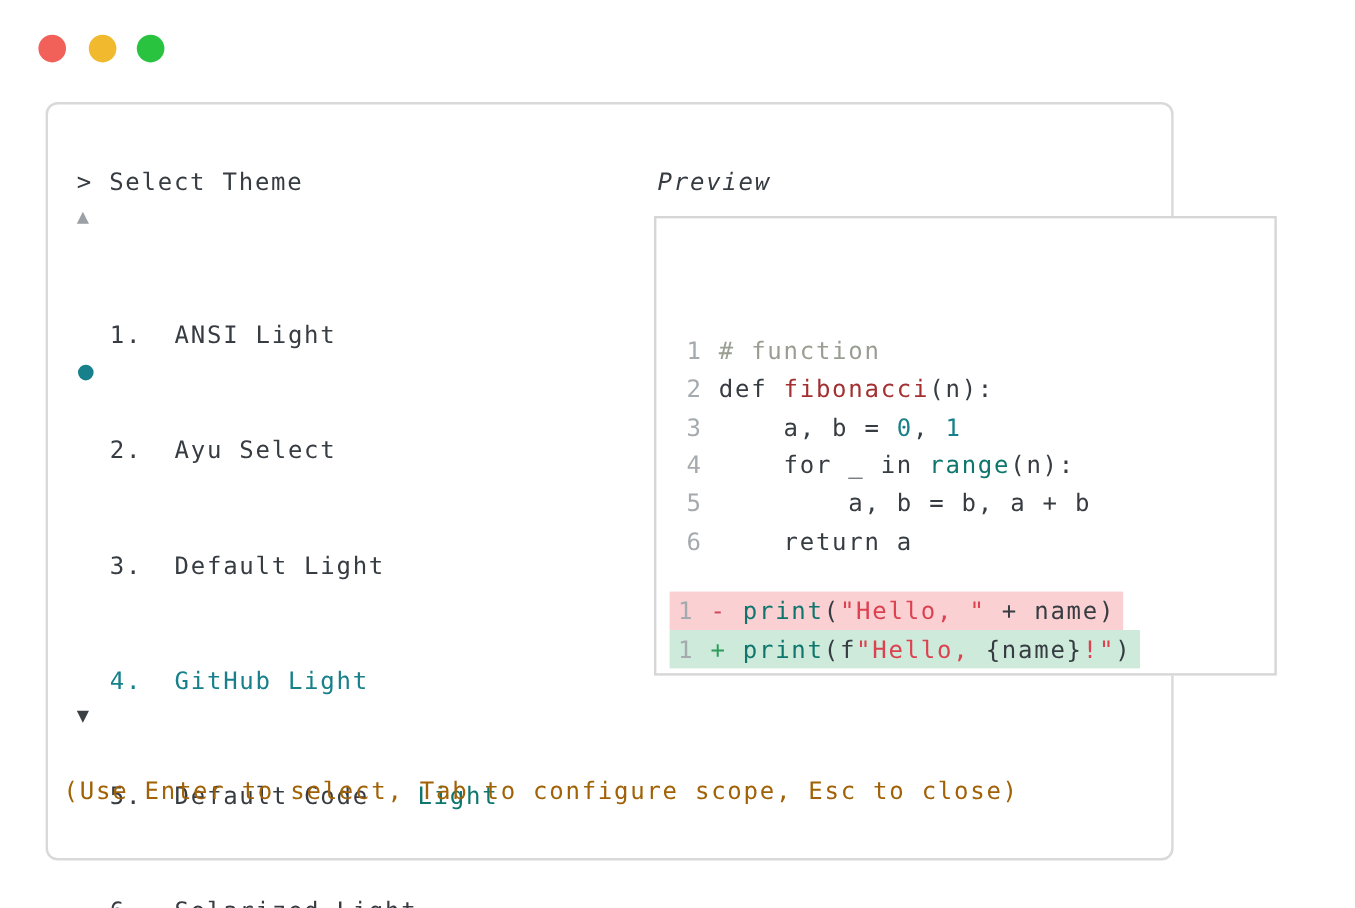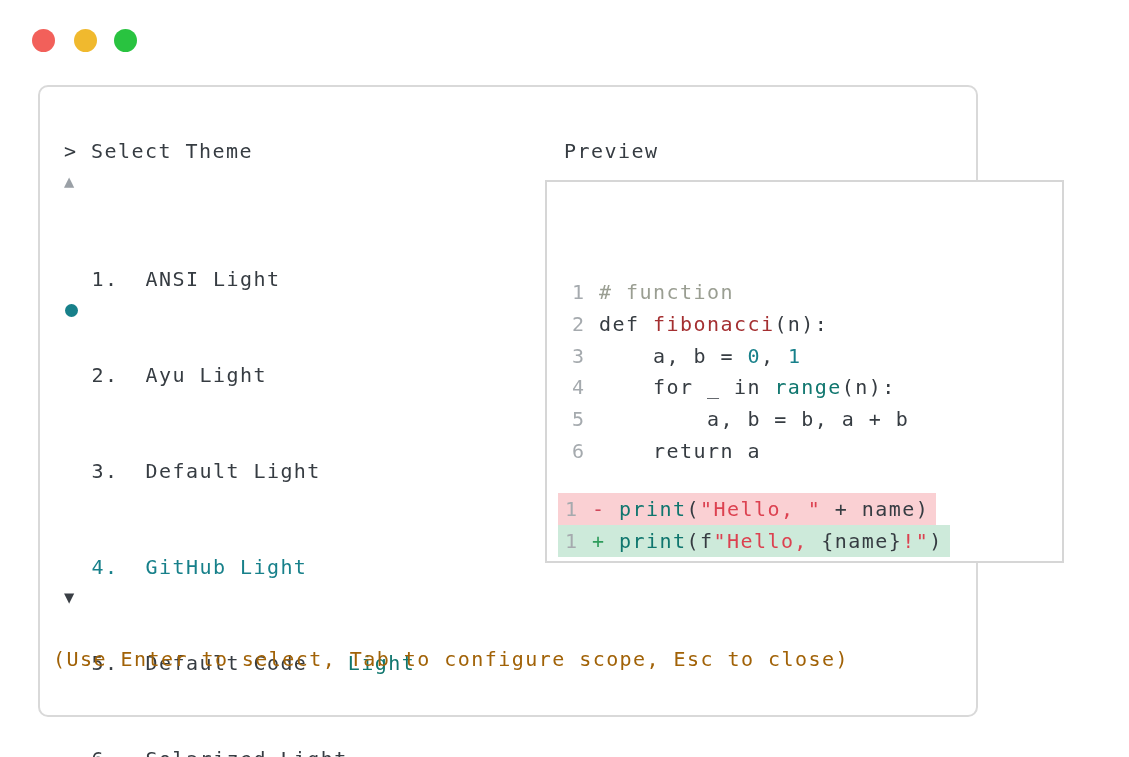--- a/index.html
+++ b/index.html
@@ -13,21 +13,21 @@
   .light{position:absolute;top:29px;width:23px;height:23px;border-radius:50%;}
   .light.close{left:32px;background:#f2605a;}
   .light.minimize{left:74px;background:#f0b92e;}
   .light.zoom{left:114px;background:#29c340;}
 
   
   #window-panel{position:absolute;left:38px;top:85px;width:940px;height:632px;
     box-sizing:border-box;border:2px solid #d9d9d9;border-radius:10px;background:#fff;}
 
   .prompt{left:24px;top:48px;}
-  .preview-title{left:524px;top:48px;}
+  .preview-title{left:508px;top:48px;font-style:italic;}
   .scroll-up{left:24px;top:80px;font-size:17px;color:#9aa0a6;line-height:28px;}
   .scroll-down{left:24px;top:496px;font-size:17px;color:#3a3f45;line-height:28px;}
 
   #theme-list{left:38px;top:112px;}
   .theme-row{height:32px;cursor:default;}
   .muted{color:#0f766e;margin-left:27px;}
   .theme-row.selected span{color:#17808a;}
   #selected-bullet{left:25px;top:217px;width:13px;height:13px;border-radius:50%;
     background:#17808a;}
 
@@ -61,21 +61,21 @@
 <div class="light zoom"></div>
 
 <div id="window-panel">
 
   <div class="abs mono prompt">&gt; Select Theme</div>
 
   <div class="abs mono scroll-up">▲</div>
 
   <div class="abs mono" id="theme-list">
     <div class="theme-row"><span> 1.  </span><span>ANSI Light</span><span class="muted"></span></div>
-    <div class="theme-row"><span> 2.  </span><span>Ayu Light</span><span class="muted"></span></div>
+    <div class="theme-row"><span> 2.  </span><span>Ayu Select</span><span class="muted"></span></div>
     <div class="theme-row"><span> 3.  </span><span>Default Light</span><span class="muted"></span></div>
     <div class="theme-row selected"><span> 4.  </span><span>GitHub Light</span><span class="muted"></span></div>
     <div class="theme-row"><span> 5.  </span><span>Default Code </span><span class="muted">Light</span></div>
     <div class="theme-row"><span> 6.  </span><span>Solarized Light</span><span class="muted"></span></div>
     
     
     
     
     
     

